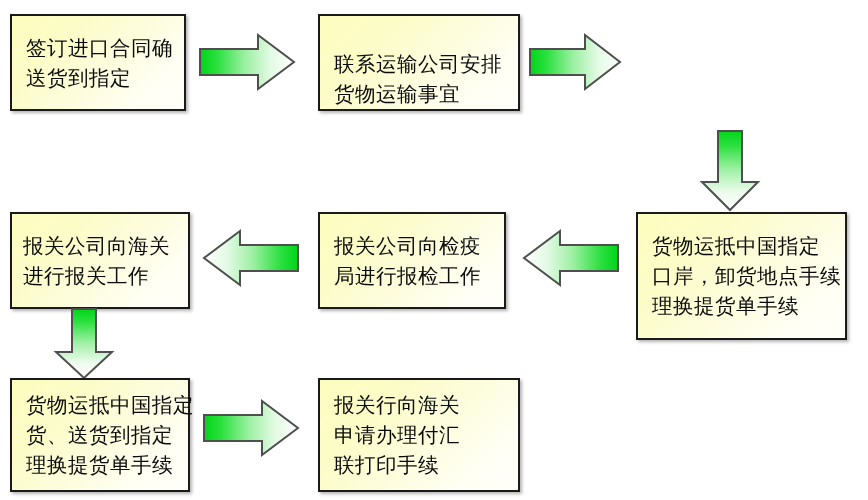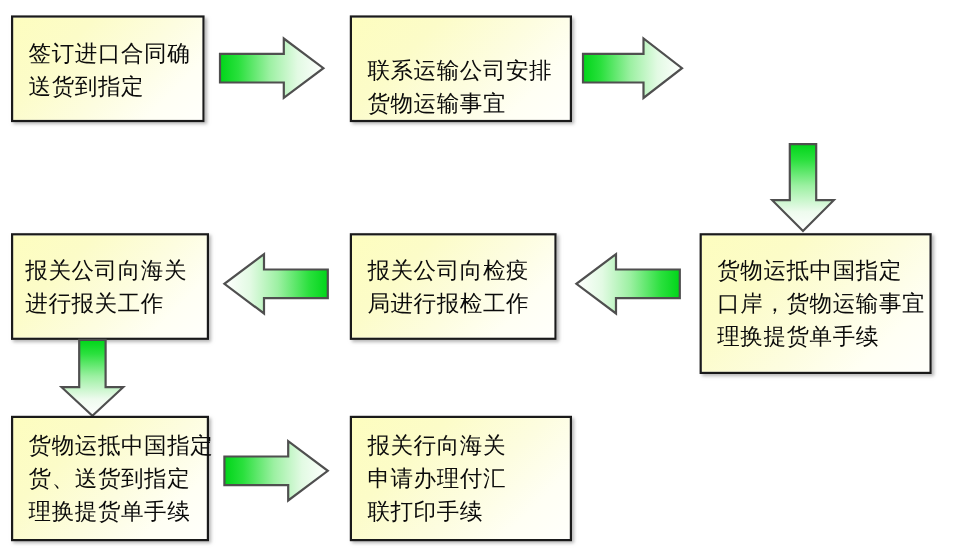--- a/index.html
+++ b/index.html
@@ -146,21 +146,21 @@
   </div>
 
   <div class="arrow" id="arrow-4">
     <svg viewBox="0 0 98 60" width="98" height="60">
       <path class="arrow-body" d="M96,17 L38,17 L38,3 L2,30 L38,57 L38,43 L96,43 Z" fill="url(#grad-left)"></path>
     </svg>
   </div>
 
   <div class="node" id="node-6">
     <span class="line">货物运抵中国指定</span>
-    <span class="line">口岸，货物运输事宜</span>
+    <span class="line">口岸，卸货地点手续</span>
     <span class="line">理换提货单手续</span>
   </div>
 
   <div class="arrow" id="arrow-6">
     <svg viewBox="0 0 64 72" width="64" height="72">
       <path class="arrow-body" d="M20,1 L44,1 L44,44 L60,44 L32,70 L4,44 L20,44 Z" fill="url(#grad-down)"></path>
     </svg>
   </div>
 
   <div class="node" id="node-7">

